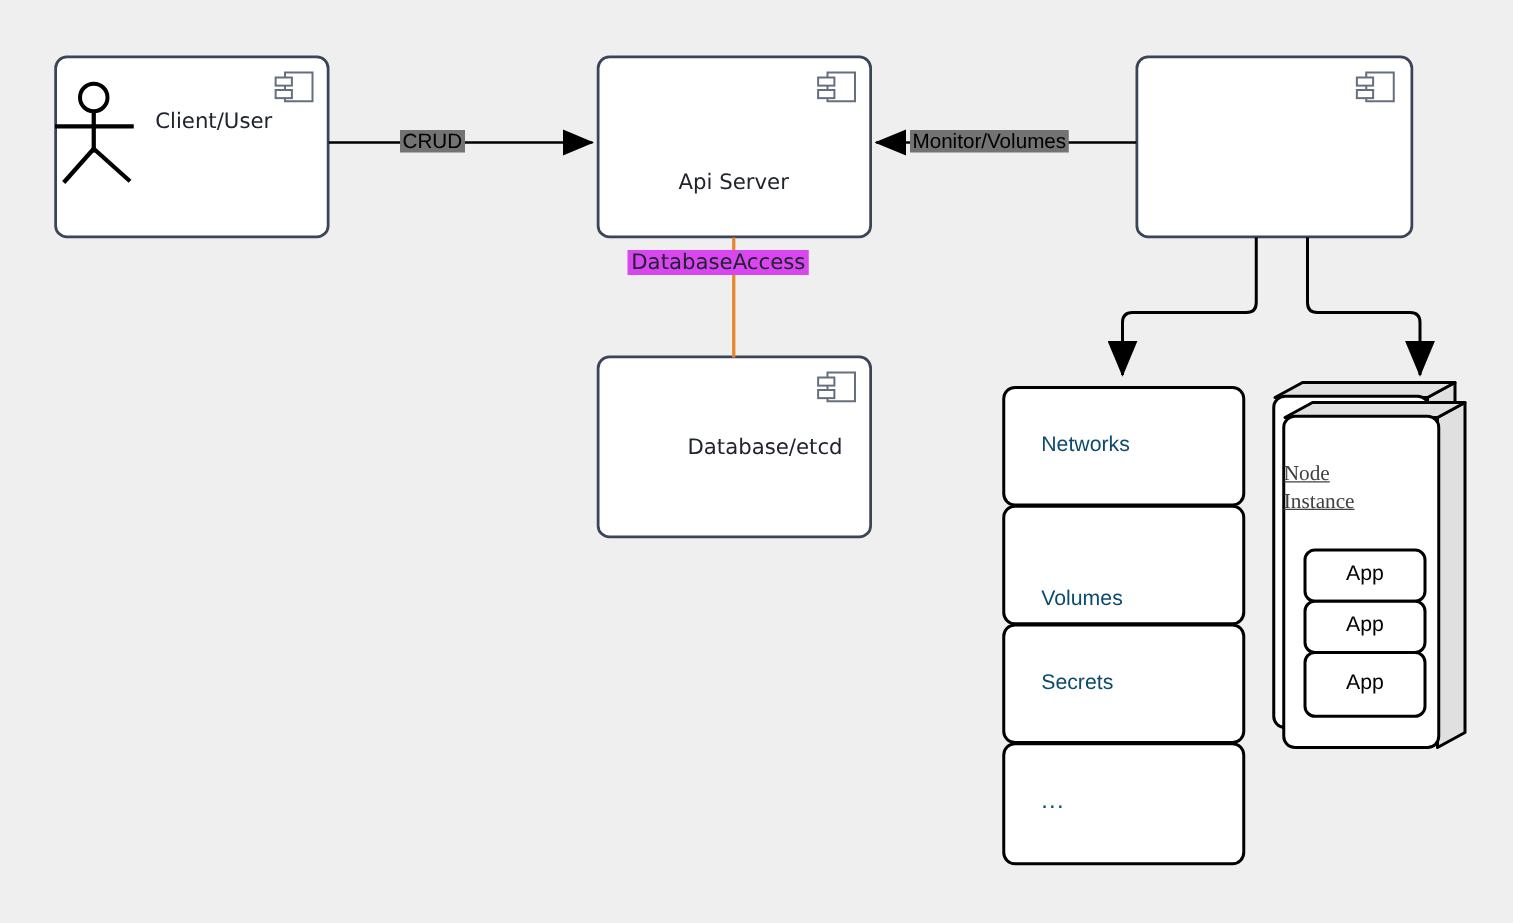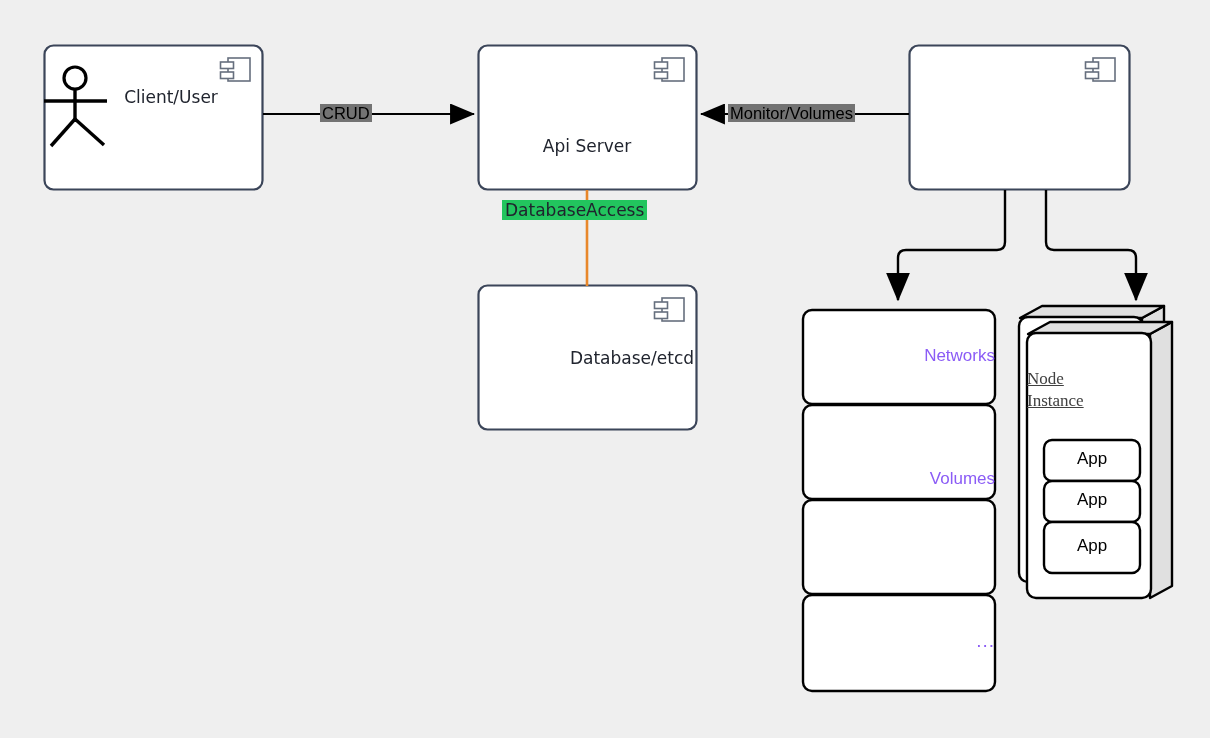--- a/index.html
+++ b/index.html
@@ -44,30 +44,31 @@
     background: #737373;
     padding: 0 2px;
     line-height: 18px;
   }
   .iface-label {
     position: absolute;
     font-family: "DejaVu Sans", sans-serif;
     font-size: 17px;
     color: #20242e;
     white-space: nowrap;
-    background: #22c55e;
+    background: #d946ef;
     padding: 0 3px;
   }
   .res-title {
     position: absolute;
     font-family: "Liberation Sans", sans-serif;
     font-size: 17px;
-    color: #8b5cf6;
-    white-space: nowrap;
-    text-align: right;
+    color: #0c4a6e;
+    white-space: nowrap;
+    text-align: left;
+    padding-left: 30px;
   }
   .node-title {
     position: absolute;
     font-family: Liberation Serif, serif;
     font-size: 17px;
     color: #404040;
     line-height: 22px;
     text-decoration: underline;
   }
   .app-title {
@@ -199,33 +200,34 @@
     </g>
     <g>
       <rect x="1044" y="522" width="96" height="51" rx="8" ry="8" fill="#ffffff" stroke="#000" stroke-width="2.4"></rect>
     </g>
   </svg>
 
   <div class="comp-title" style="left:44px; top:87px; width:218px; text-align:center; padding-left:36px; box-sizing:border-box;">Client/User</div>
 
   <div class="comp-title" style="left:478px; top:108px; width:218px;margin-top:28px;">Api Server</div>
 
-  <div class="comp-title" style="left:478px; top:348px; width:218px;padding-left:45px;">Database/etcd</div>
+  <div class="comp-title" style="left:458px; top:348px; width:218px;padding-left:45px;">Database/etcd</div>
 
 
   <div class="edge-label" style="left:320px; top:104px;">CRUD</div>
 
   <div class="edge-label" style="left:728px; top:104px;">Monitor/Volumes</div>
 
   <div class="iface-label" style="left:502px; top:200px;">DatabaseAccess</div>
 
   <div class="res-title" style="left:803px; top:346px; width:192px;">Networks</div>
 
   <div class="res-title" style="left:803px; top:441px; width:192px;margin-top:28px;">Volumes</div>
 
+  <div class="res-title" style="left:803px; top:536px; width:192px;">Secrets</div>
 
   <div class="res-title" style="left:803px; top:630px; width:192px; font-size:19px; letter-spacing:1px;">...</div>
 
   <div class="node-title" style="left:1027px; top:368px; width:124px;">
     <span>Node</span><br>
     <span>Instance</span>
   </div>
 
   <div class="app-title" style="left:1044px; top:449px; width:96px;">App</div>
 

